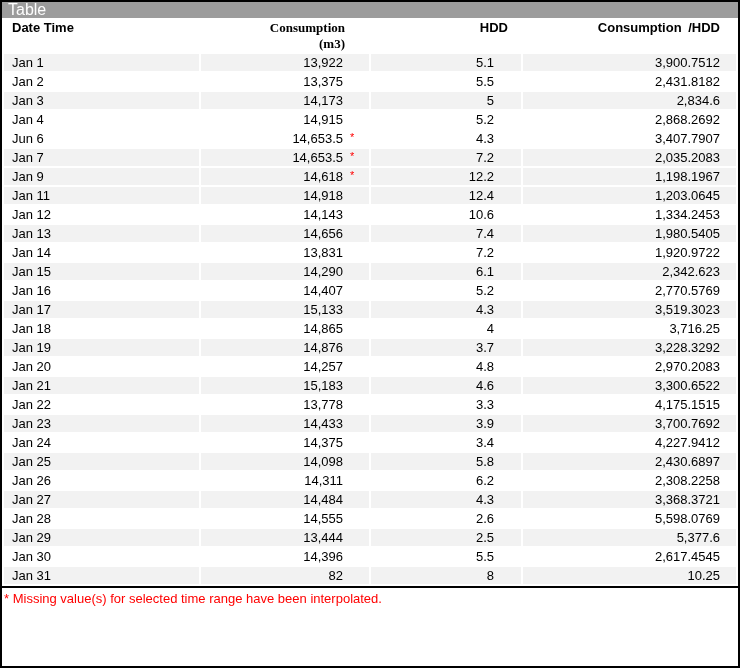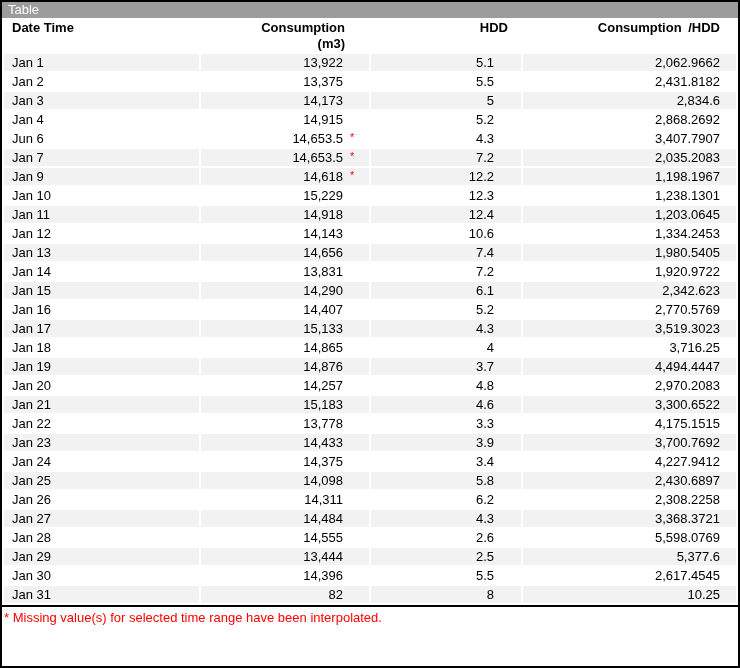--- a/index.html
+++ b/index.html
@@ -11,21 +11,21 @@
     box-sizing: border-box;
     border: 2px solid var(--border-color, #000);
     background: #fff;
     overflow: hidden;
   }
 
   .titlebar {
     height: 16px;
     background: var(--titlebar-bg, #9c9c9c);
     color: var(--titlebar-text, #fdfdfd);
-    font-size: 13px;
+    font-size: 16px;
     line-height: 16px;
     padding-left: 6px;
   }
 
   table.data {
     width: 100%;
     table-layout: fixed;
     border-collapse: separate;
     border-spacing: 2px;
     font-size: 13px;
@@ -35,21 +35,21 @@
   th {
     font-weight: bold;
     text-align: right;
     vertical-align: top;
     line-height: 16px;
     height: 32px;
     padding: 0;
     white-space: nowrap;
   }
   th.c1 { text-align: left; padding-left: 8px; }
-  th.c2 { padding-right: 24px; }
+  th.c2 { padding-right: 24px; font-family: Liberation Serif, serif; }
   th.c3 { padding-right: 13px; }
   th.c4 { padding-right: 16px; word-spacing: 3px; }
 
   td {
     height: 17px;
     line-height: 17px;
     padding: 0;
     text-align: right;
     white-space: nowrap;
     overflow: hidden;
@@ -105,21 +105,21 @@
         </th>
         <th class="c3">HDD</th>
         <th class="c4">Consumption /HDD</th>
       </tr>
     </thead>
     <tbody>
         <tr class="alt">
     <td class="c1">Jan 1</td>
     <td class="c2"><span>13,922</span><span class="star"></span></td>
     <td class="c3">5.1</td>
-    <td class="c4">2,062.9662</td>
+    <td class="c4">3,900.7512</td>
   </tr>
         <tr>
     <td class="c1">Jan 2</td>
     <td class="c2"><span>13,375</span><span class="star"></span></td>
     <td class="c3">5.5</td>
     <td class="c4">2,431.8182</td>
   </tr>
         <tr class="alt">
     <td class="c1">Jan 3</td>
     <td class="c2"><span>14,173</span><span class="star"></span></td>
@@ -143,26 +143,20 @@
     <td class="c2"><span>14,653.5</span><span class="star">*</span></td>
     <td class="c3">7.2</td>
     <td class="c4">2,035.2083</td>
   </tr>
         <tr class="alt">
     <td class="c1">Jan 9</td>
     <td class="c2"><span>14,618</span><span class="star">*</span></td>
     <td class="c3">12.2</td>
     <td class="c4">1,198.1967</td>
   </tr>
-        <tr>
-    <td class="c1">Jan 10</td>
-    <td class="c2"><span>15,229</span><span class="star"></span></td>
-    <td class="c3">12.3</td>
-    <td class="c4">1,238.1301</td>
-  </tr>
         <tr class="alt">
     <td class="c1">Jan 11</td>
     <td class="c2"><span>14,918</span><span class="star"></span></td>
     <td class="c3">12.4</td>
     <td class="c4">1,203.0645</td>
   </tr>
         <tr>
     <td class="c1">Jan 12</td>
     <td class="c2"><span>14,143</span><span class="star"></span></td>
     <td class="c3">10.6</td>
@@ -201,21 +195,21 @@
         <tr>
     <td class="c1">Jan 18</td>
     <td class="c2"><span>14,865</span><span class="star"></span></td>
     <td class="c3">4</td>
     <td class="c4">3,716.25</td>
   </tr>
         <tr class="alt">
     <td class="c1">Jan 19</td>
     <td class="c2"><span>14,876</span><span class="star"></span></td>
     <td class="c3">3.7</td>
-    <td class="c4">4,494.4447</td>
+    <td class="c4">3,228.3292</td>
   </tr>
         <tr>
     <td class="c1">Jan 20</td>
     <td class="c2"><span>14,257</span><span class="star"></span></td>
     <td class="c3">4.8</td>
     <td class="c4">2,970.2083</td>
   </tr>
         <tr class="alt">
     <td class="c1">Jan 21</td>
     <td class="c2"><span>15,183</span><span class="star"></span></td>

